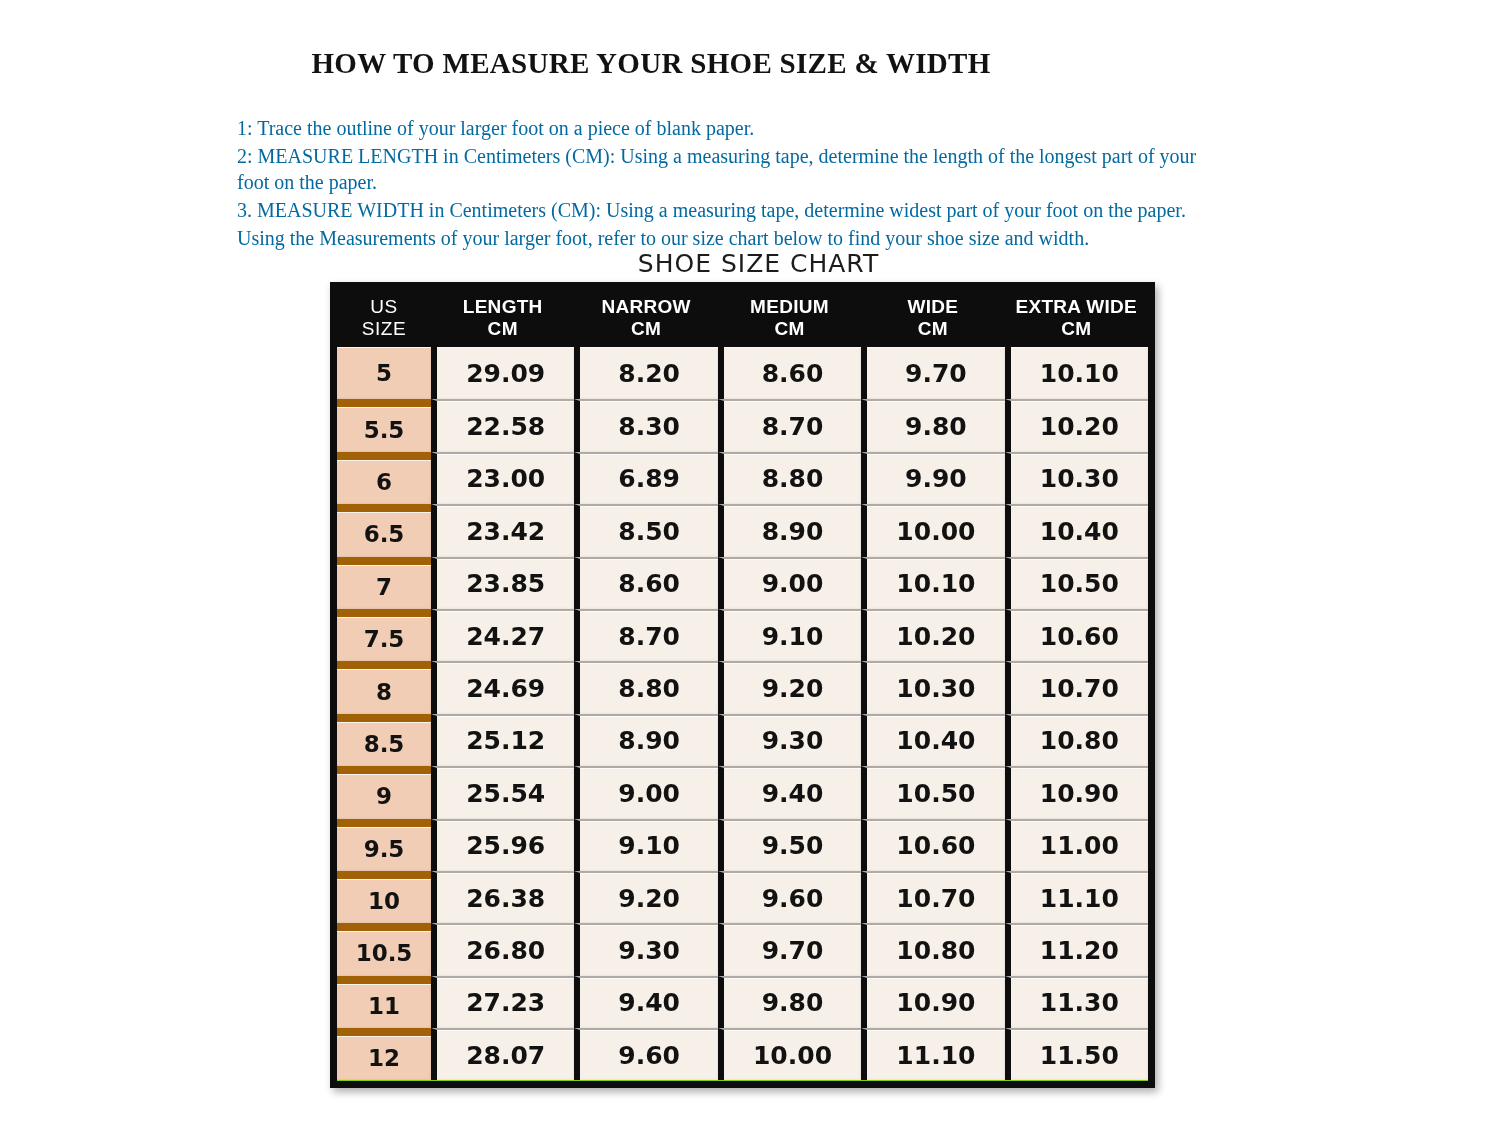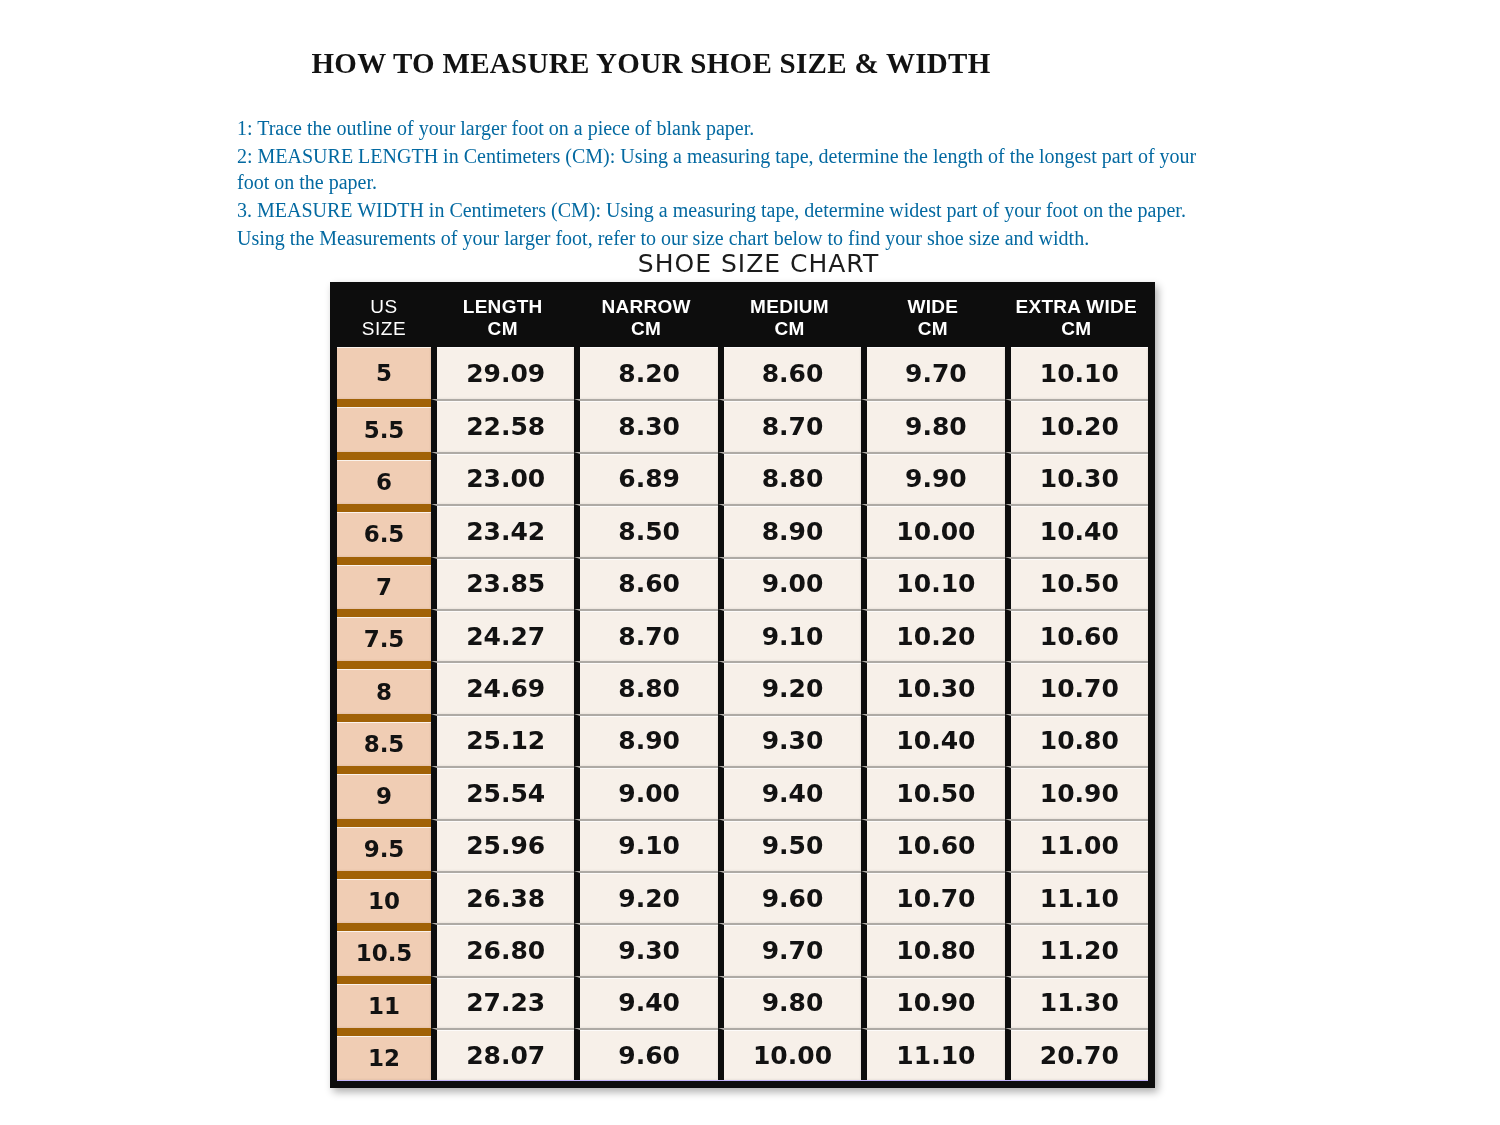--- a/index.html
+++ b/index.html
@@ -56,21 +56,21 @@
     color: #1c1c1c;
   }
   .size-table {
     position: absolute;
     left: 330px;
     top: 282px;
     width: 825px;
     height: 806px;
     box-sizing: border-box;
     border: 7px solid #0d0d0d;
-    background: #c4b5fd;
+    background: #84cc16;
     box-shadow: 3px 4px 8px rgba(0,0,0,0.32);
   }
   .thead {
     display: grid;
     grid-template-columns: 94px repeat(5, 1fr);
     height: 58px;
     align-items: center;
     background: #0d0d0d;
     color: #ffffff;
     font-family: "Liberation Sans", sans-serif;
@@ -274,17 +274,17 @@
     <div class="td">10.90</div>
     <div class="td">11.30</div>
   </div>
 
   <div class="tr">
     <div class="td size">12</div>
     <div class="td">28.07</div>
     <div class="td">9.60</div>
     <div class="td">10.00</div>
     <div class="td">11.10</div>
-    <div class="td">20.70</div>
+    <div class="td">11.50</div>
   </div>
 </div>
   </div>
 </div>
 
 </body></html>

